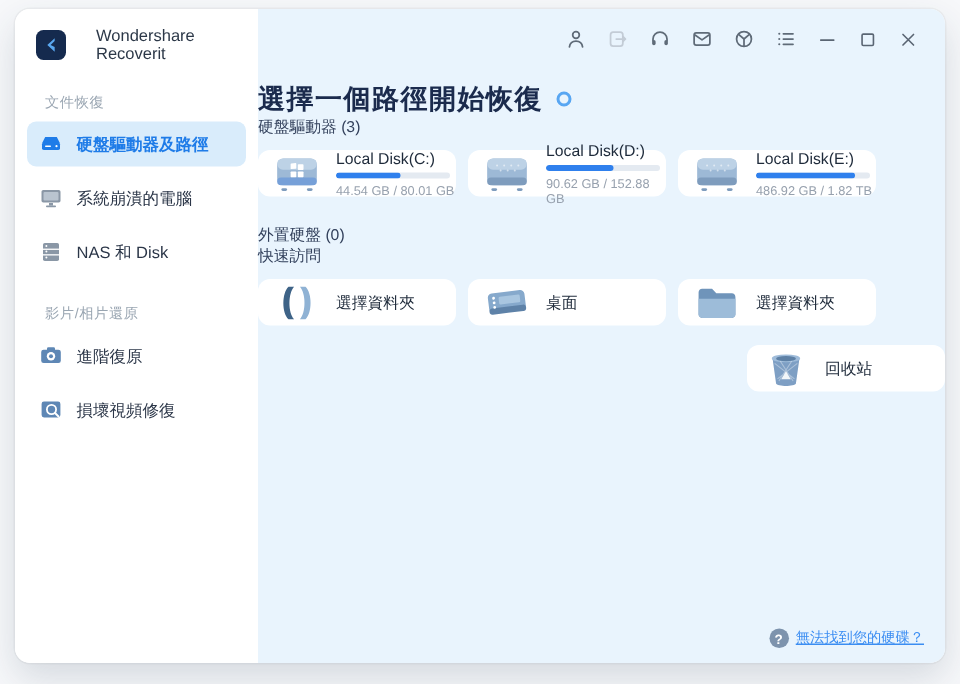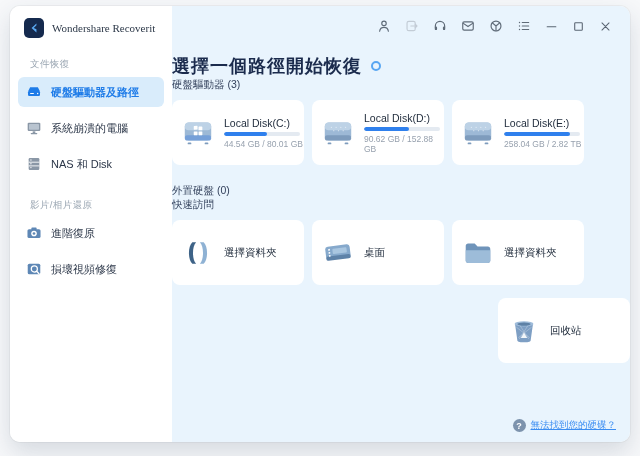--- a/index.html
+++ b/index.html
@@ -11,42 +11,42 @@
     overflow:hidden;
   }
   .window {
     position:absolute; left:10px; top:6px; width:620px; height:436px;
     background:#ffffff; border-radius:10px; overflow:hidden;
     box-shadow:0 10px 24px rgba(40,60,90,.16), 0 0 0 1px rgba(0,0,0,.04);
     display:flex;
   }
   
   .leftcol { flex:0 0 162px; width:162px; background:#fff; }
-  .brand { display:flex; align-items:center; gap:8px; padding:12px 0 0 14px;font-family:Liberation Serif, serif; }
+  .brand { display:flex; align-items:center; gap:20px; padding:12px 0 0 14px; }
   .logo { width:20px; height:20px; border-radius:5px; background:#152a4e;
           display:flex; align-items:center; justify-content:center; flex:0 0 20px; }
   .brand-title { font-size:11px; color:#2c3848; }
   .side-section { margin-top:20px; padding-left:20px; font-size:9.5px; color:#9aa6b2; letter-spacing:.4px; }
   .side-item { display:flex; align-items:center; gap:9px; margin:6px 8px 0; padding:7px 8px;
                border-radius:6px; font-size:11px; color:#2b3648; cursor:pointer; }
   .side-item .sicon { display:flex; flex:0 0 16px; }
   .side-item.selected { background:#d9ecfb; color:#1f7ce8; font-weight:700; }
 
   
   .rightcol { flex:1; background:#e9f4fd; position:relative; display:flex; flex-direction:column; }
   .tbar { height:40px; display:flex; align-items:center; justify-content:flex-end; gap:14px; padding-right:18px; }
   .tbtn { display:flex; cursor:pointer; }
   .content { flex:1; }
   h1.title { margin:8px 0 0; font-size:18px; font-weight:700; color:#1b2b4d;
              display:flex; align-items:center; gap:9px; letter-spacing:1px; }
   .ring { width:6px; height:6px; border:2px solid #58a6f2; border-radius:50%; flex:0 0 6px; }
   .sec-label { font-size:10.5px; color:#33415c; }
   .m14 { margin-top:0; } .m18 { margin-top:19px; }
   .cards { display:flex; gap:8px; margin-top:8px; }
-  .card { width:132px; height:65px; background:#fff; border-radius:8px;
+  .card { width:132px; height:31px; background:#fff; border-radius:8px;
           display:flex; align-items:center; gap:9px; padding-left:9px;
           box-sizing:border-box; cursor:pointer; }
   .dicon { display:flex; flex:0 0 34px; }
   .dname { font-size:10.5px; color:#1e2a3a; }
   .dbar  { width:76px; height:4px; background:#e4eaf1; border-radius:2px; margin-top:3px; overflow:hidden; }
   .dbar i{ display:block; height:100%; background:#2f80ed; border-radius:2px; }
   .dsize { font-size:8.5px; color:#97a1ae; margin-top:3px; }
   .qlabel{ font-size:10.5px; color:#1e2a3a; }
   .help  { position:absolute; right:14px; bottom:10px; display:flex; align-items:center; gap:5px; }
   .help-q{ width:13px; height:13px; border-radius:50%; background:#7d93ad; color:#fff;
@@ -273,21 +273,21 @@
                   <circle cx="18.5" cy="12.5" r=".7"></circle>
                   <circle cx="23.5" cy="12.5" r=".7"></circle>
                 </g>
               </svg>
           </span>
           <div>
             <div class="dname">Local Disk(E:)</div>
             <div class="dbar">
                 <i style="width: 87%;"></i>
               </div>
-            <div class="dsize">258.04 GB / 2.82 TB</div>
+            <div class="dsize">486.92 GB / 1.82 TB</div>
           </div>
         </div>
       </div>
 
       <div class="sec-label m18">外置硬盤 (0)</div>
 
       <div class="sec-label m14">快速訪問</div>
 
       <div class="cards">
 

